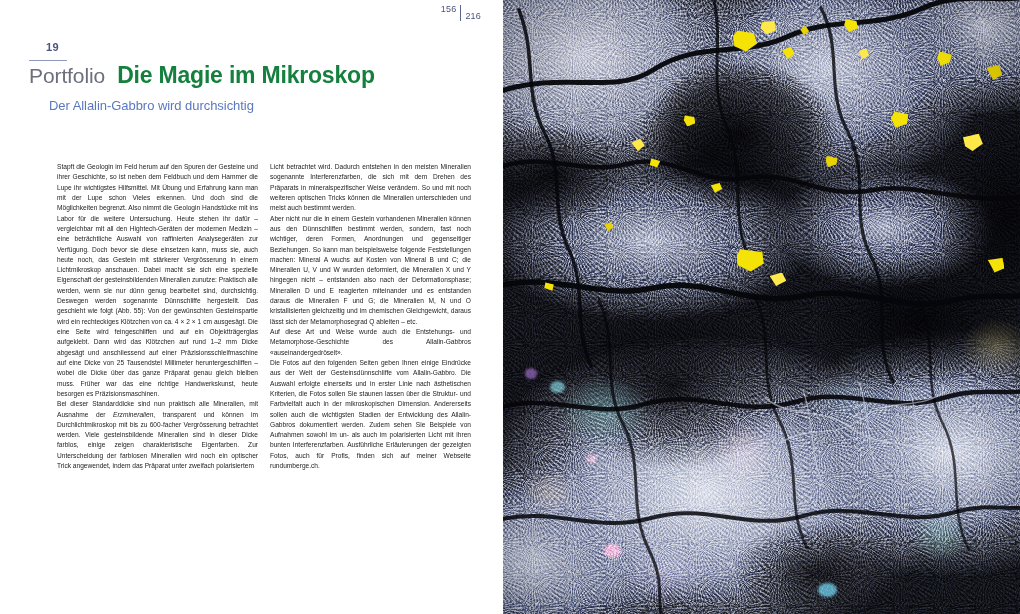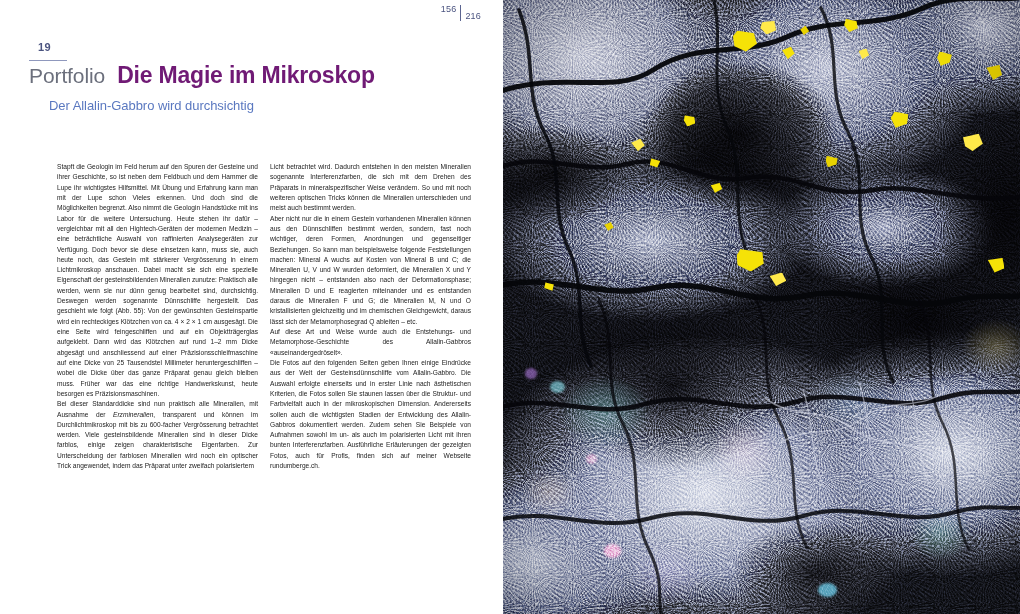--- a/index.html
+++ b/index.html
@@ -49,21 +49,21 @@
     width: 1px;
     height: 16px;
     background: #5b6490;
     margin-top: 1px;
   }
   .folio-right { line-height: 10px; padding-left: 4px; align-self: flex-end; }
 
   
   .chapter-num {
     position: absolute;
-    left: 38px;
+    left: 46px;
     top: 41px;
     font-size: 11px;
     font-weight: bold;
     color: #4b5480;
     letter-spacing: 0.3px;
   }
   .chapter-rule {
     position: absolute;
     left: 29px;
     top: 60px;
@@ -83,21 +83,21 @@
   }
   .kicker {
     font-size: 21px;
     font-weight: 400;
     color: #6b6f7c;
     letter-spacing: -0.1px;
   }
   .headline {
     font-size: 23px;
     font-weight: bold;
-    color: #701a75;
+    color: #15803d;
     letter-spacing: -0.2px;
     margin-left: 12px;
   }
   .subtitle {
     position: absolute;
     left: 30px;
     top: 98px;
     font-size: 13px;
     font-weight: 400;
     color: #5a78c0;

